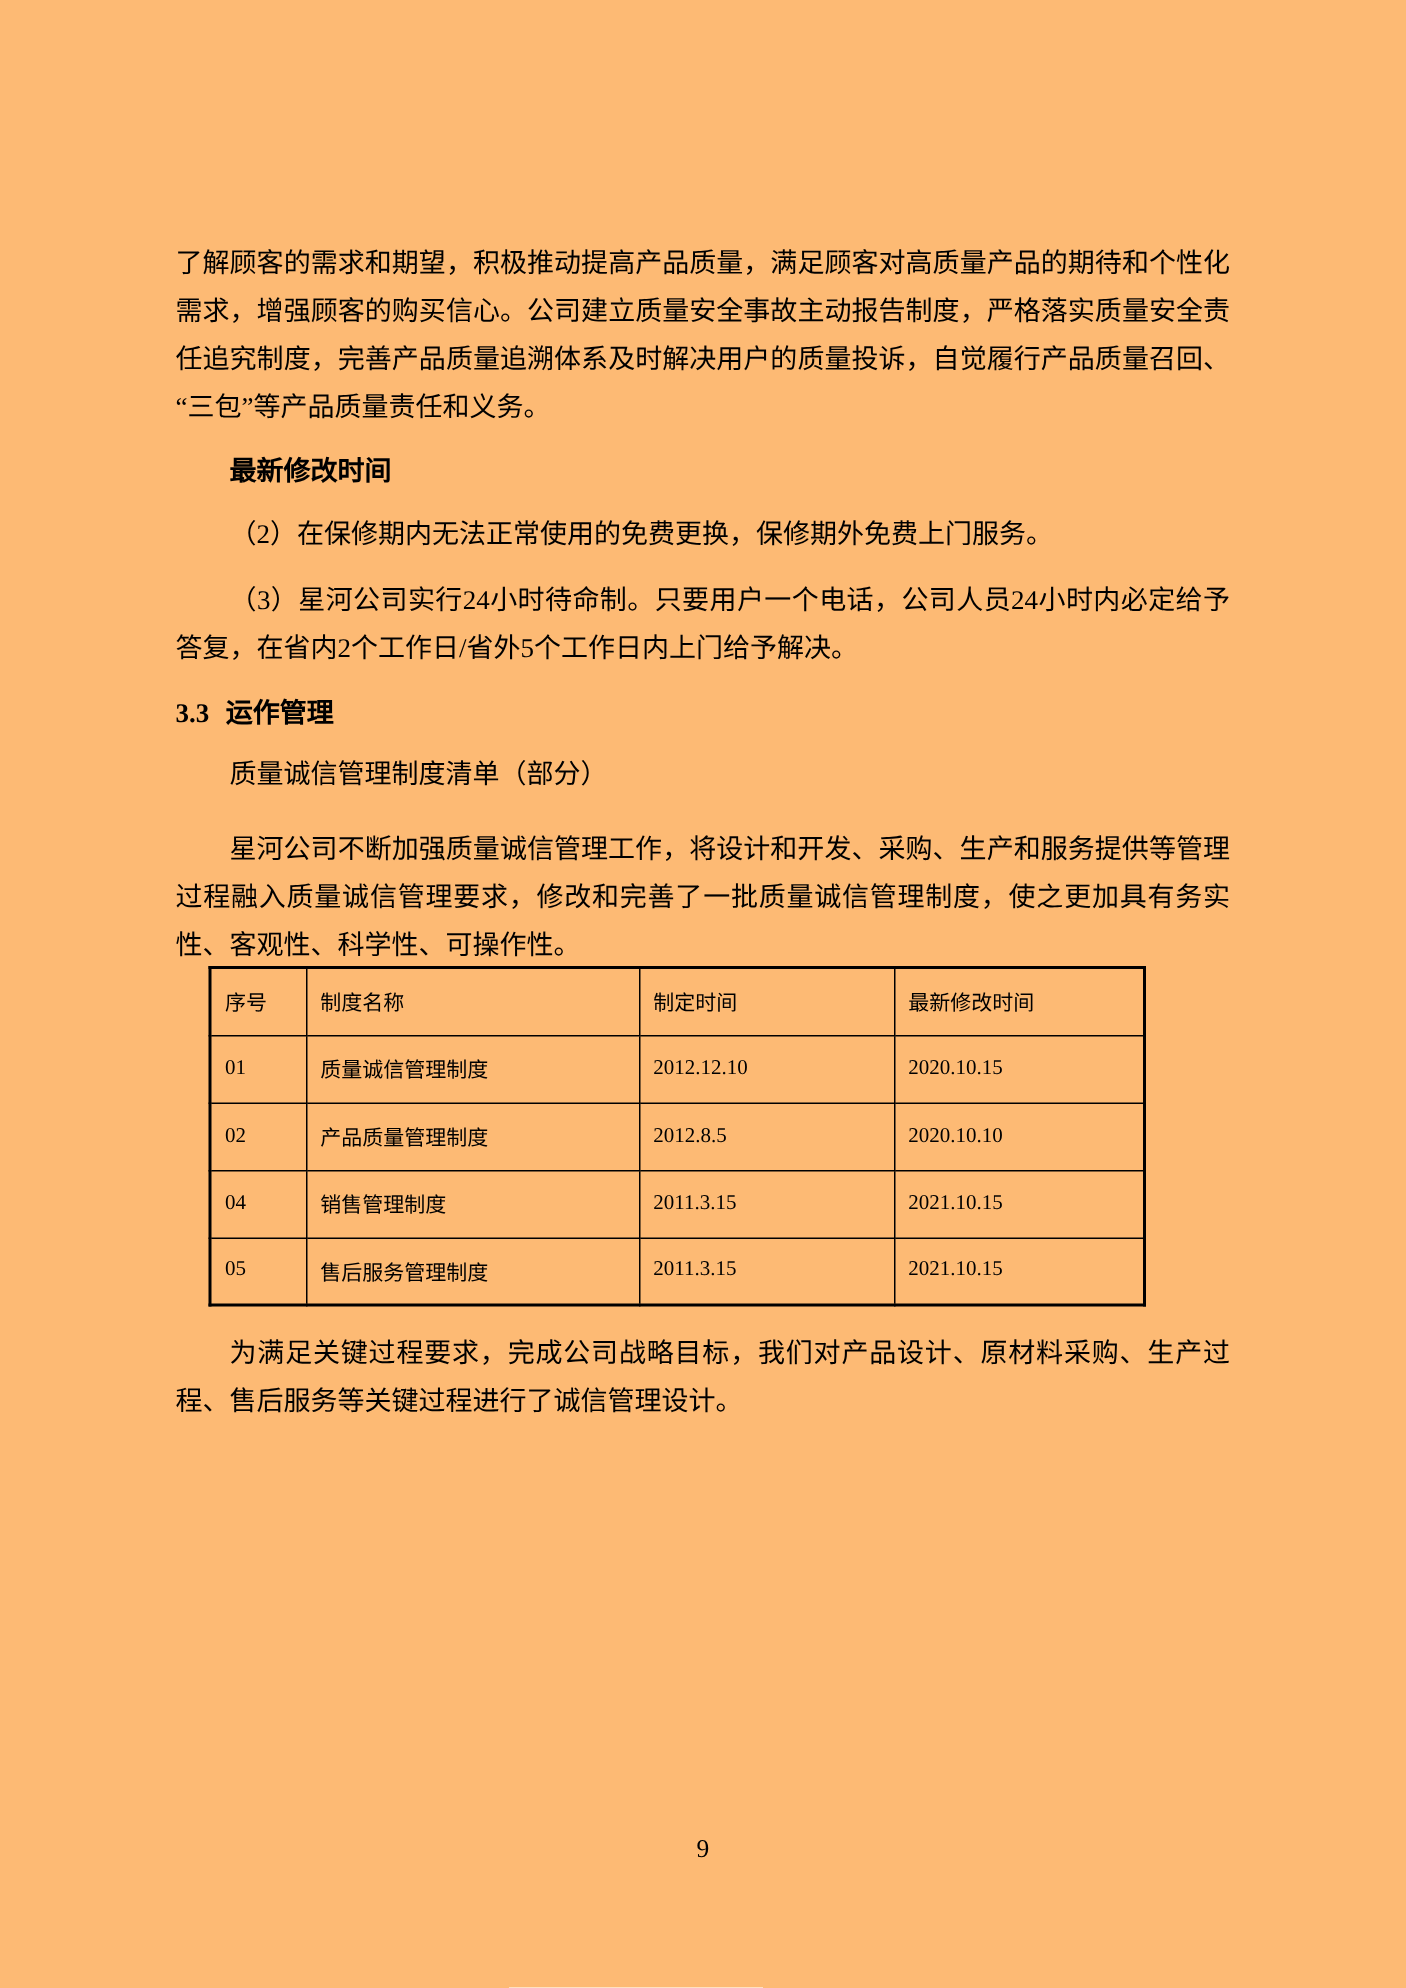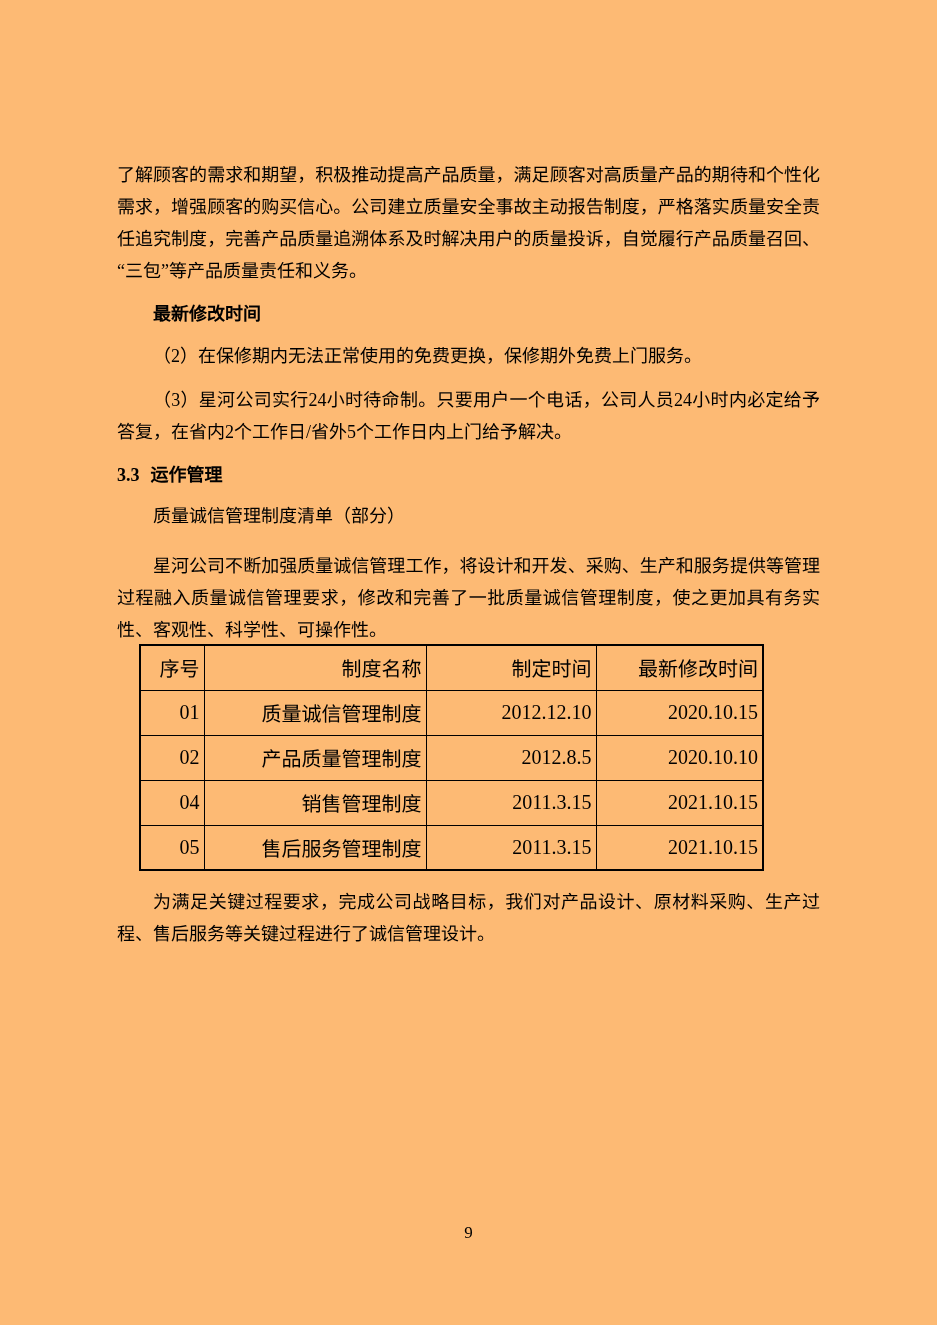--- a/index.html
+++ b/index.html
@@ -46,24 +46,24 @@
     table-layout: fixed;
     width: 623px;
     border: 2px solid #000000;
   }
   table.policy td {
     border: 1px solid #000000;
     height: 45px;
     vertical-align: middle;
     padding-left: 9px;
     padding-right: 4px;
-    font-size: 20px;
+    font-size: 14px;
     color: #000000;
     font-weight: normal;
-    text-align: right;
+    text-align: left;
   }
   col.c-index { width: 64px; }
   col.c-name { width: 222px; }
   col.c-created { width: 170px; }
   col.c-modified { width: 167px; }
   .closing { margin-top: 15px; }
   .page-number {
     position: absolute;
     top: 1222px;
     left: 0;

